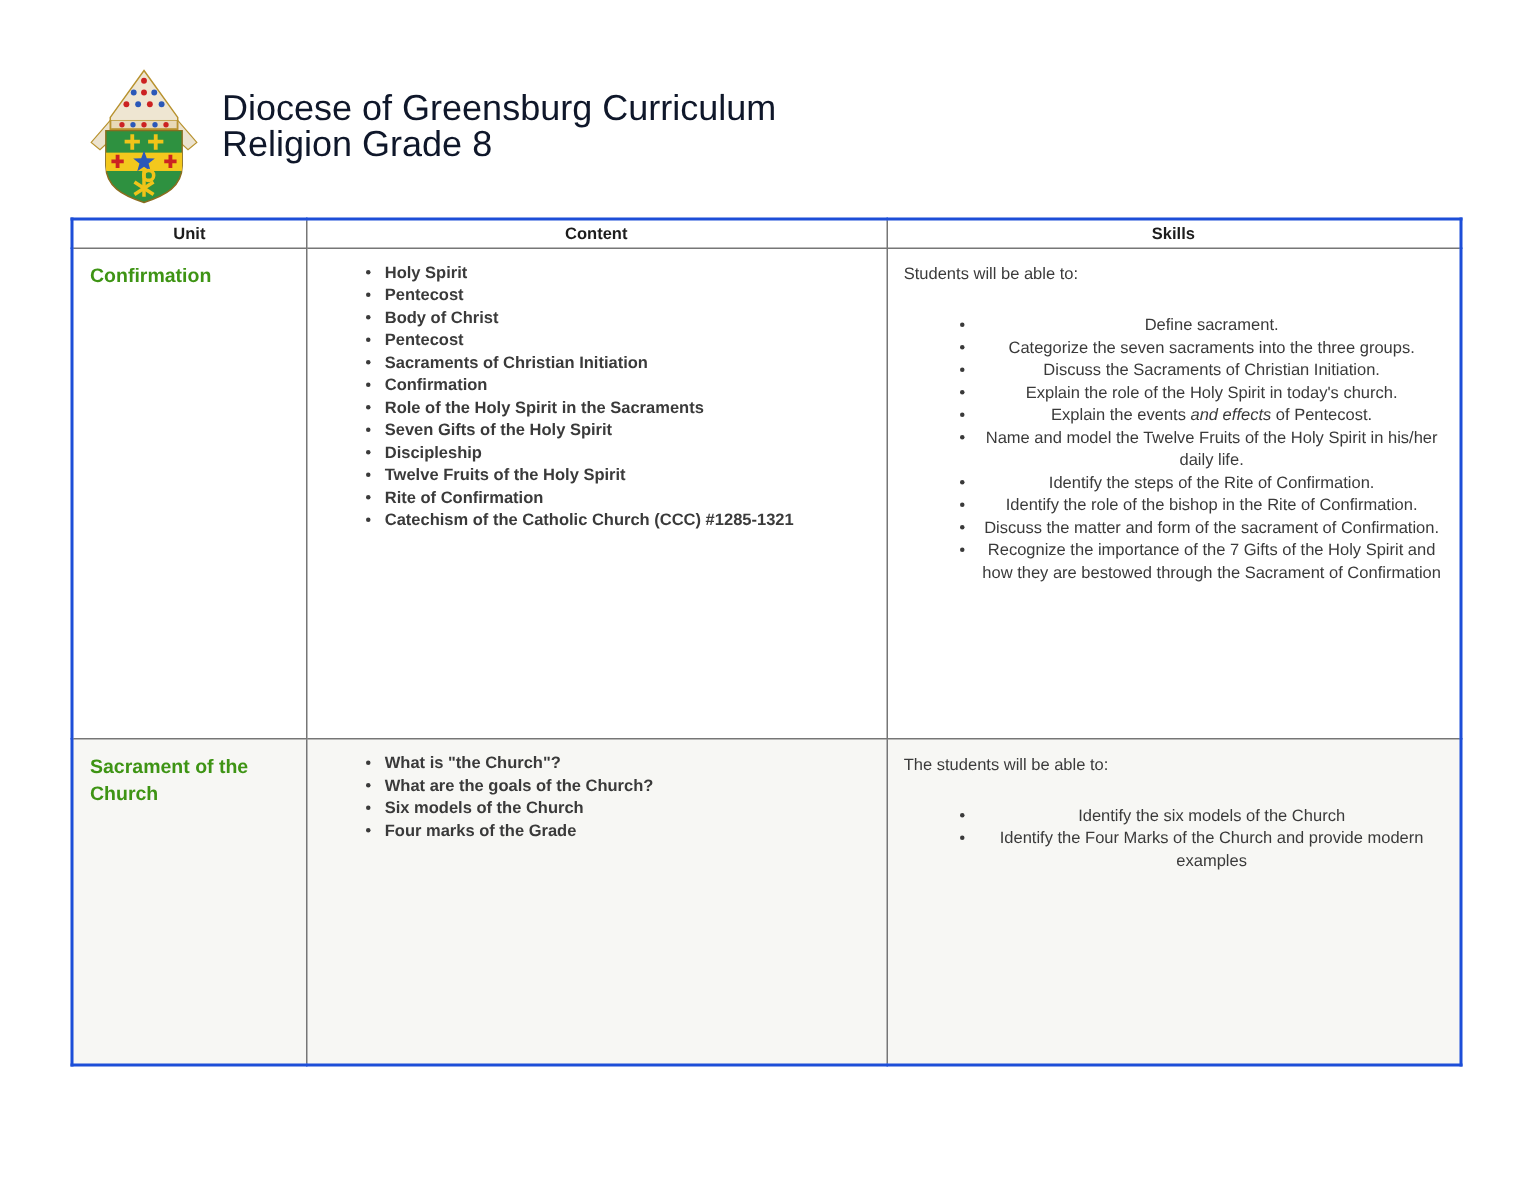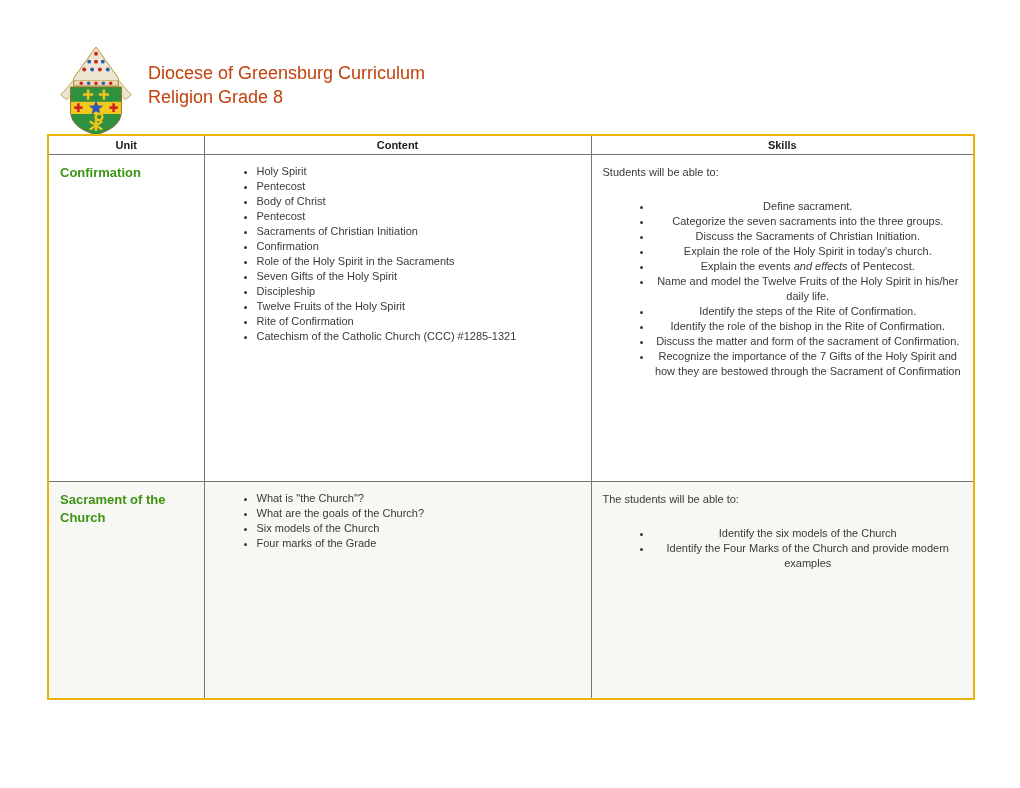--- a/index.html
+++ b/index.html
@@ -15,32 +15,32 @@
     position: absolute;
     left: 56px;
     top: 46px;
     width: 80px;
     height: 90px;
   }
   .titles {
     position: absolute;
     left: 148px;
     top: 61px;
-    font-size: 18px;
+    font-size: 24px;
     line-height: 24px;
-    color: #c2410c;
+    color: #0f172a;
   }
   table.curriculum {
     position: absolute;
     left: 47px;
-    top: 134px;
+    top: 145px;
     width: 926px;
     border-collapse: collapse;
     table-layout: fixed;
-    border: 2px solid #eab308;
+    border: 2px solid #1d4ed8;
   }
   col.c1 { width: 156px; }
   col.c2 { width: 387px; }
   col.c3 { width: 383px; }
   th {
     border: 1px solid #767676;
     font-size: 11px;
     font-weight: bold;
     color: #1c1c1c;
     height: 16px;
@@ -58,21 +58,21 @@
   tr.row1 td { height: 316px; background: #ffffff; }
   tr.row2 td { height: 206px; background: #f7f7f4; }
   .unit-cell { padding: 9px 6px 0 11px; }
   .unit-text {
     font-size: 13px;
     font-weight: bold;
     color: #3e9414;
     line-height: 18px;
     max-width: 112px;
   }
-  .content-cell { padding: 0 6px 0 0; }
+  .content-cell { padding: 0 6px 0 0; font-weight: bold; }
   .content-cell ul { margin: 9px 0 0 0; padding-left: 52px; }
   .skills-cell { padding: 10px 10px 0 11px; }
   .skills-intro { margin: 0; line-height: 15px; }
   .skills-cell ul { margin: 19px 0 0 0; padding-left: 50px; text-align: center; }
   li { line-height: 15px; }
 </style>
 </head>
 <body>
 
 <div class="page">

